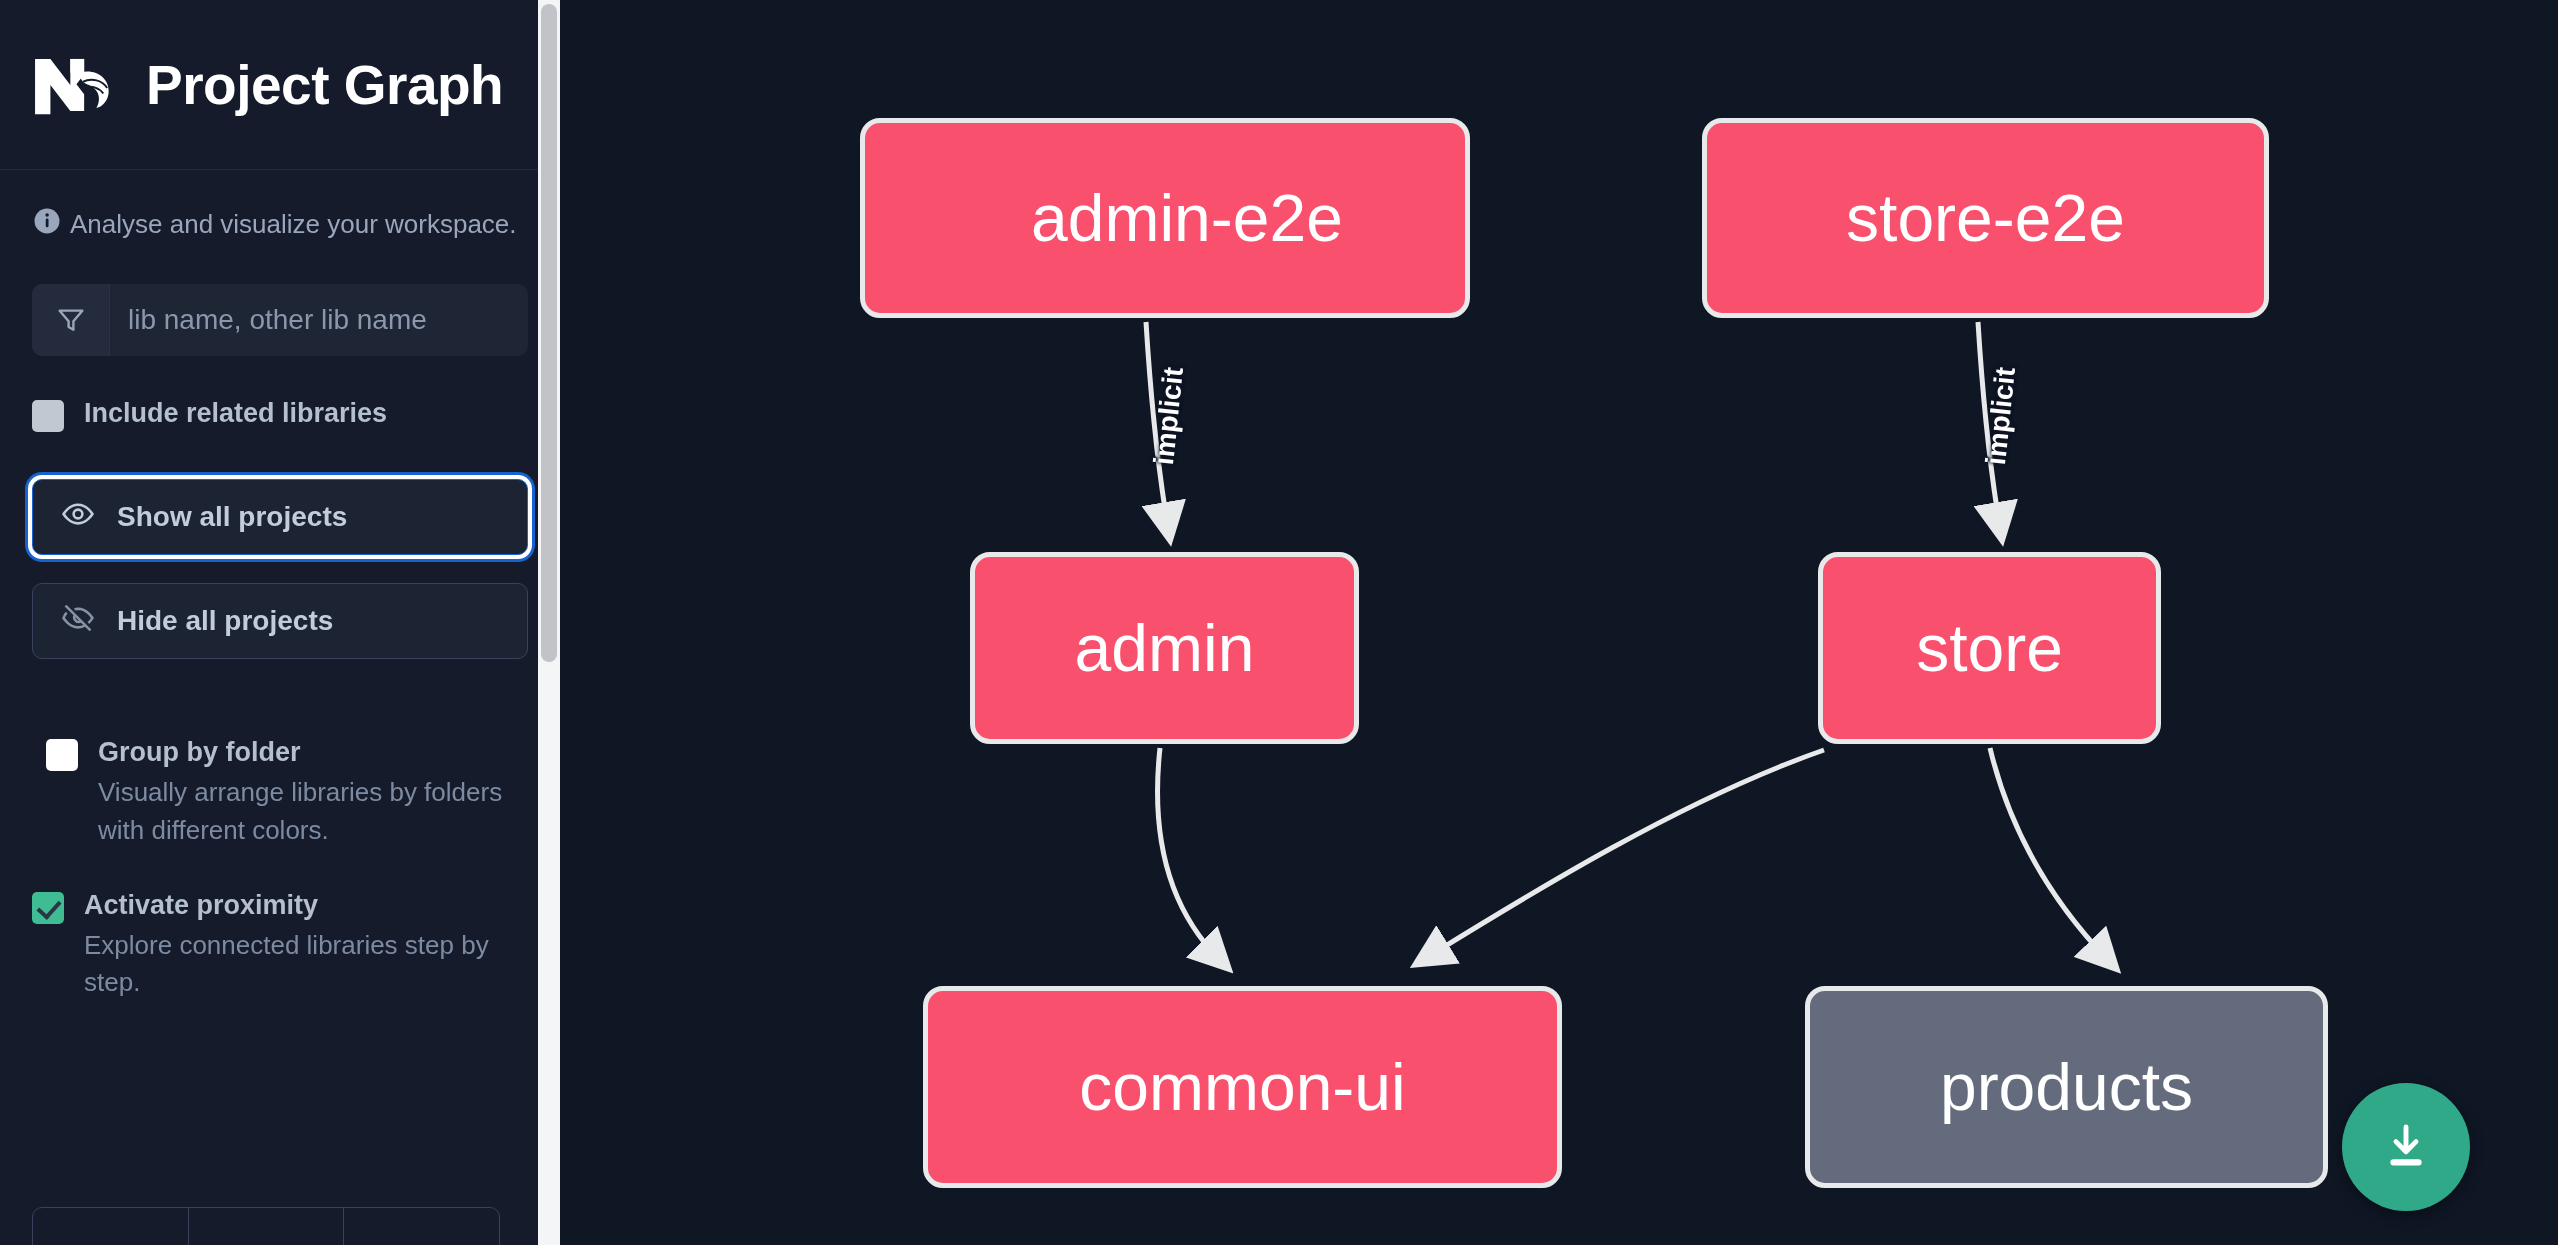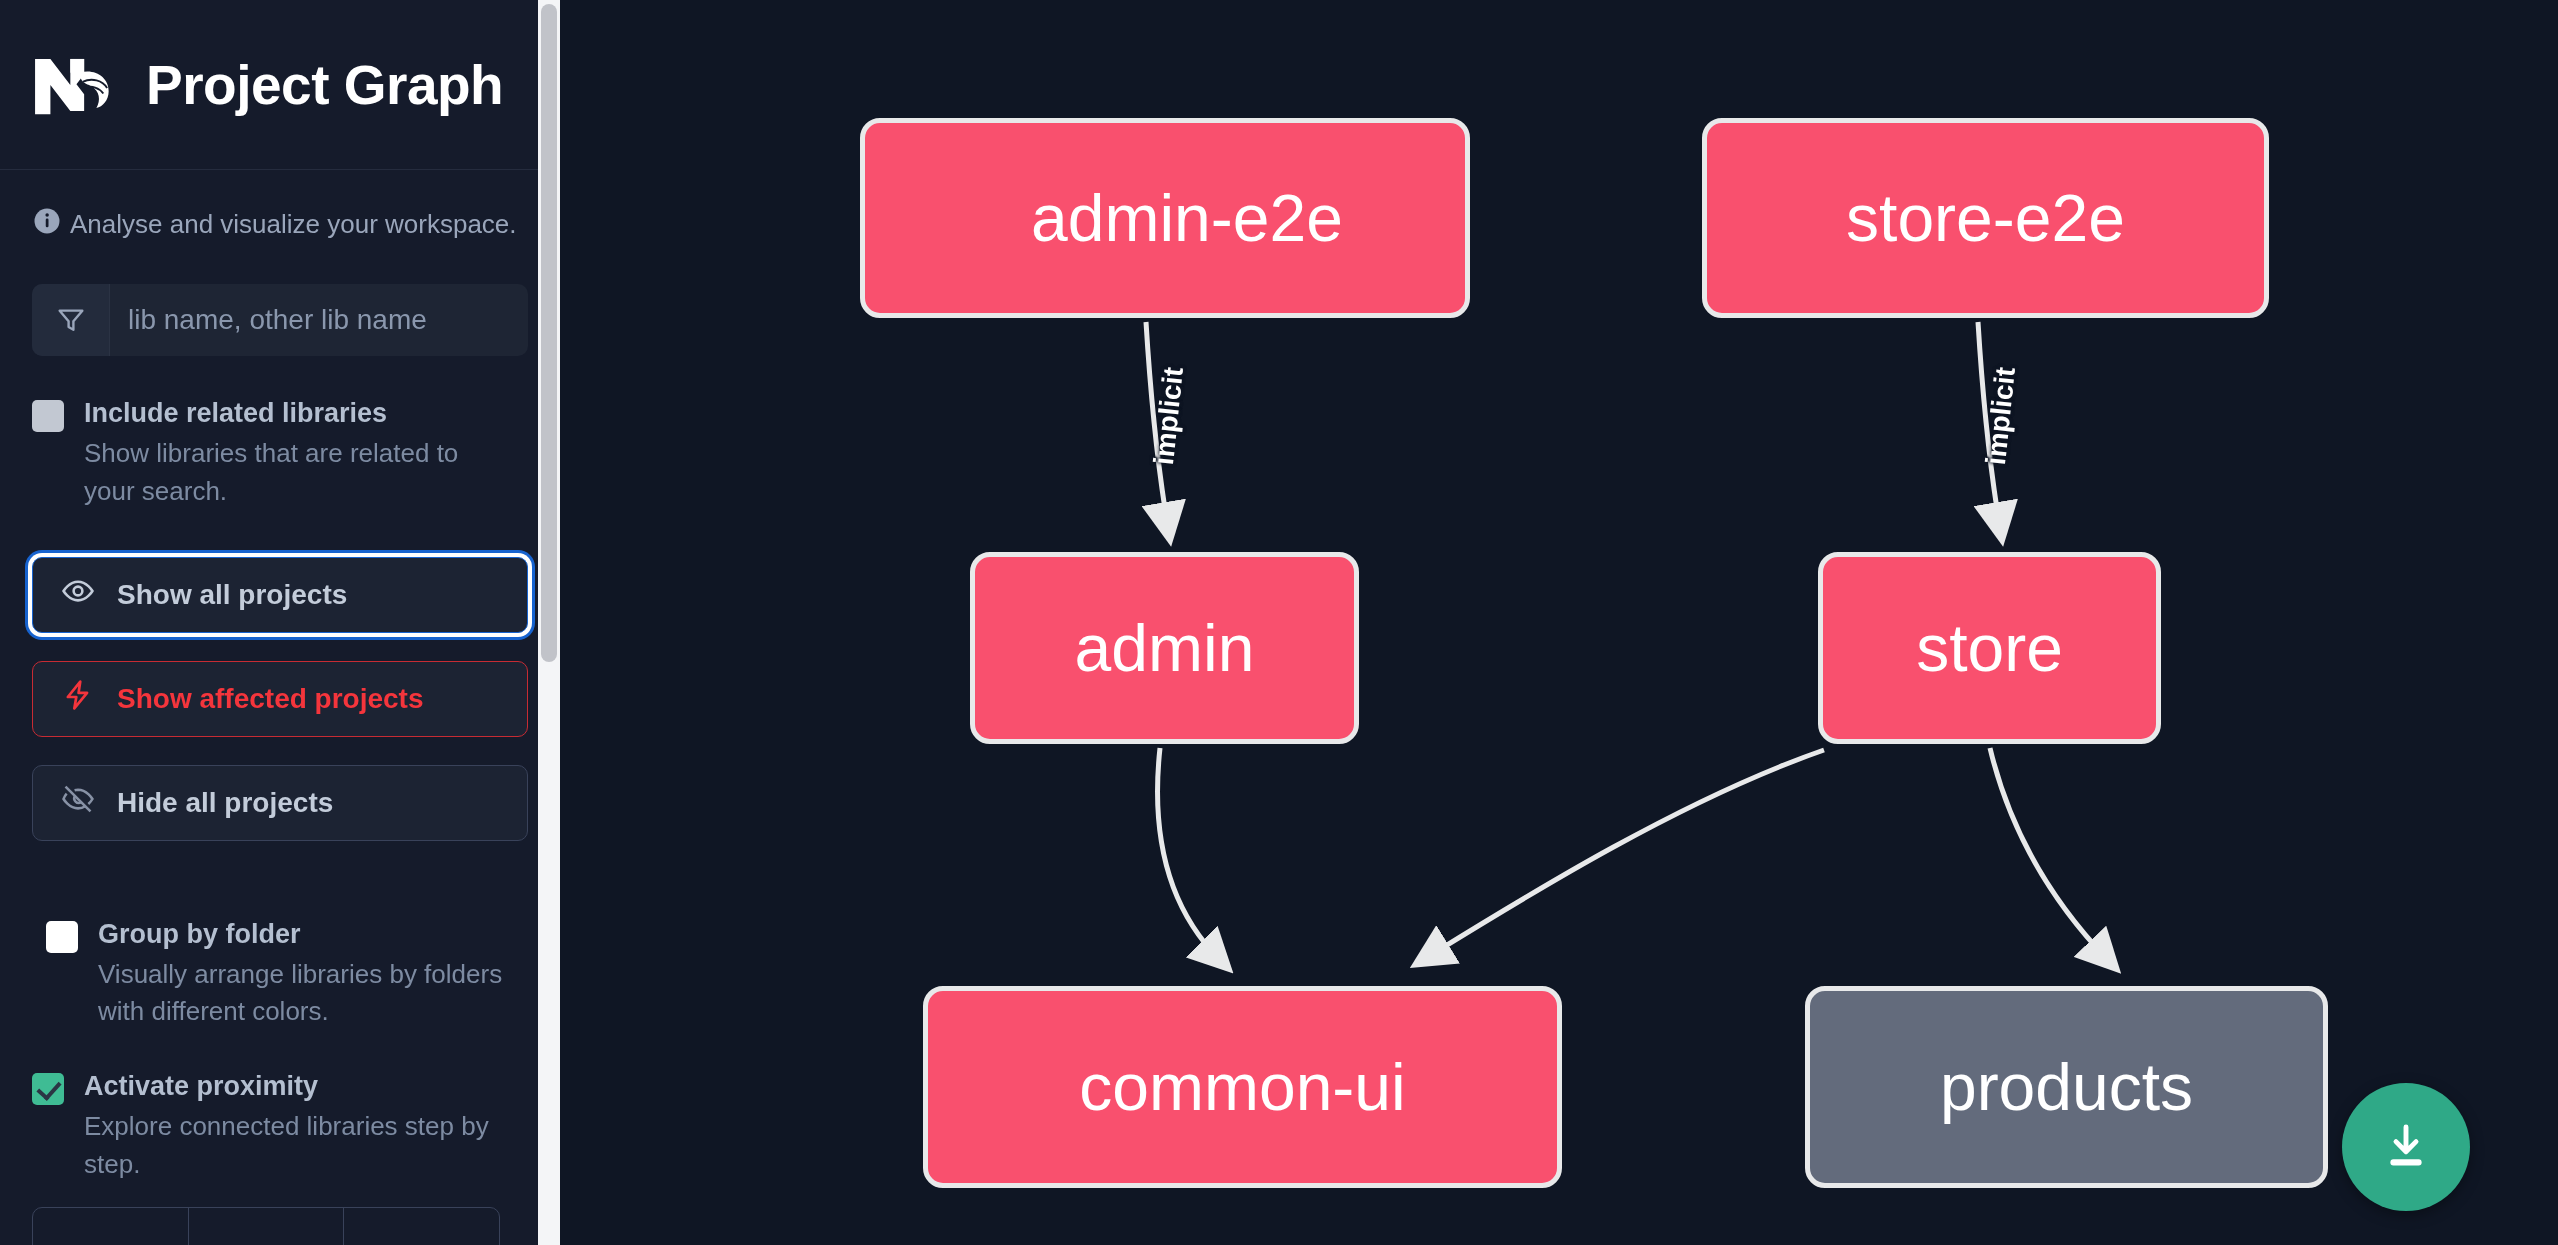--- a/index.html
+++ b/index.html
@@ -211,43 +211,34 @@
             <path fill="none" stroke="#9aa6bb" stroke-width="1.8" stroke-linejoin="round" d="M3.5 5h17l-6.7 8v6.3l-3.6-2.1V13z"></path>
           </svg>
         </span>
         <input class="filter-input" type="text" placeholder="lib name, other lib name" style="">
       </div>
 
       <div class="check-row">
         <div class="cbox gray"></div>
         <div>
           <div class="check-label">Include related libraries</div>
-          <div class="check-desc">Show libraries that are related to your search.</div>
         </div>
       </div>
 
       <div class="btn-stack">
         <div class="gbtn focused">
           <span>
             <svg viewBox="0 0 24 24" width="34" height="34" aria-hidden="true">
               <path fill="none" stroke="#c3ccda" stroke-width="1.8" d="M1.8 12S5.6 5.4 12 5.4 22.2 12 22.2 12 18.4 18.6 12 18.6 1.8 12 1.8 12z"></path>
               <circle cx="12" cy="12" r="3.1" fill="none" stroke="#c3ccda" stroke-width="1.8"></circle>
             </svg>
           </span>
           <span class="gbtn-label">Show all projects</span>
         </div>
 
-        <div class="gbtn danger">
-          <span>
-            <svg viewBox="0 0 24 24" width="34" height="34" aria-hidden="true">
-              <path fill="none" stroke="#f4353c" stroke-width="1.9" stroke-linejoin="round" d="M13.6 2.5 4.8 13.4h6l-1.4 8.1 9-11h-6z"></path>
-            </svg>
-          </span>
-          <span class="gbtn-label">Show affected projects</span>
-        </div>
 
         <div class="gbtn muted">
           <span>
             <svg viewBox="0 0 24 24" width="34" height="34" aria-hidden="true">
               <path fill="none" stroke="#8892a6" stroke-width="1.8" d="M4 8.2C2.6 9.7 1.8 12 1.8 12S5.6 18.6 12 18.6c2 0 3.7-.6 5.1-1.5M9.6 5.8A9.9 9.9 0 0 1 12 5.4c6.4 0 10.2 6.6 10.2 6.6s-1 1.8-2.9 3.5"></path>
               <path fill="none" stroke="#8892a6" stroke-width="1.8" d="M9.9 9.9a3.1 3.1 0 0 0 4.3 4.3"></path>
               <line x1="3.2" y1="3.2" x2="20.8" y2="20.8" stroke="#8892a6" stroke-width="1.8"></line>
             </svg>
           </span>
           <span class="gbtn-label">Hide all projects</span>

